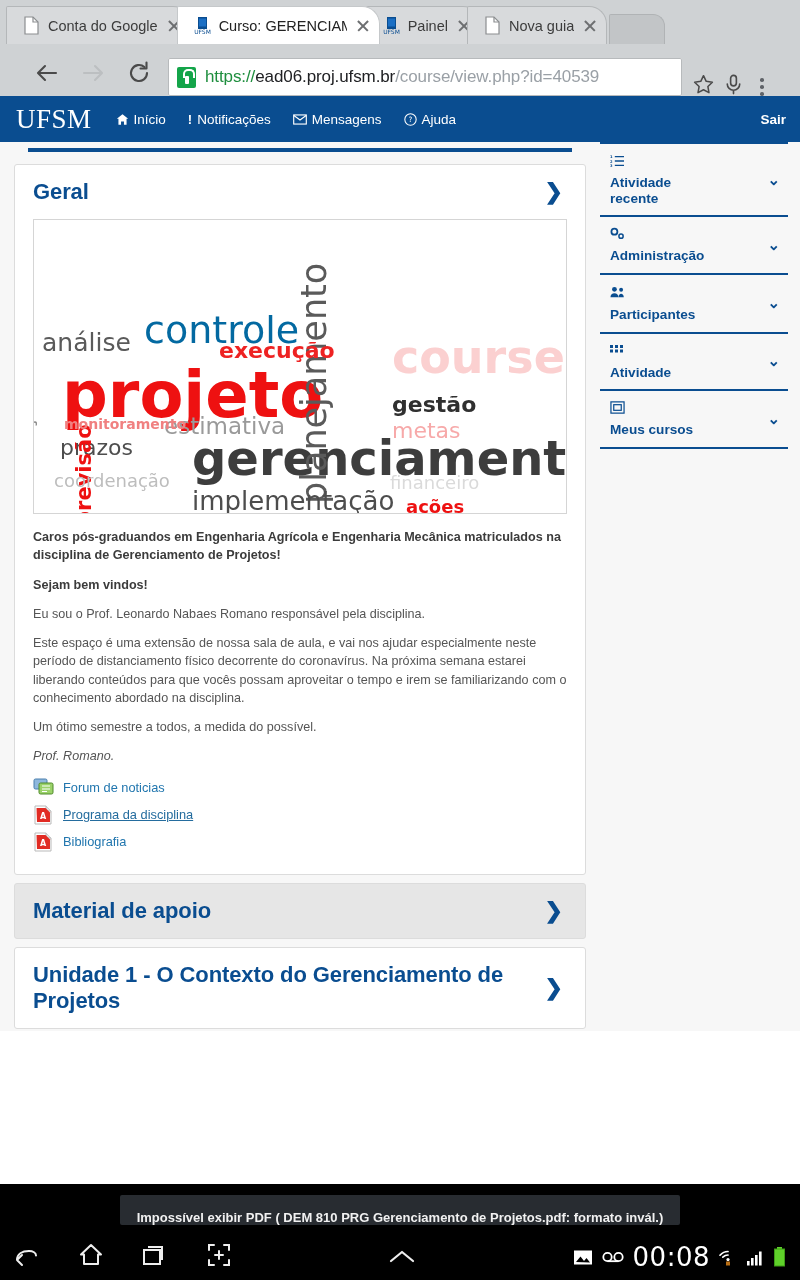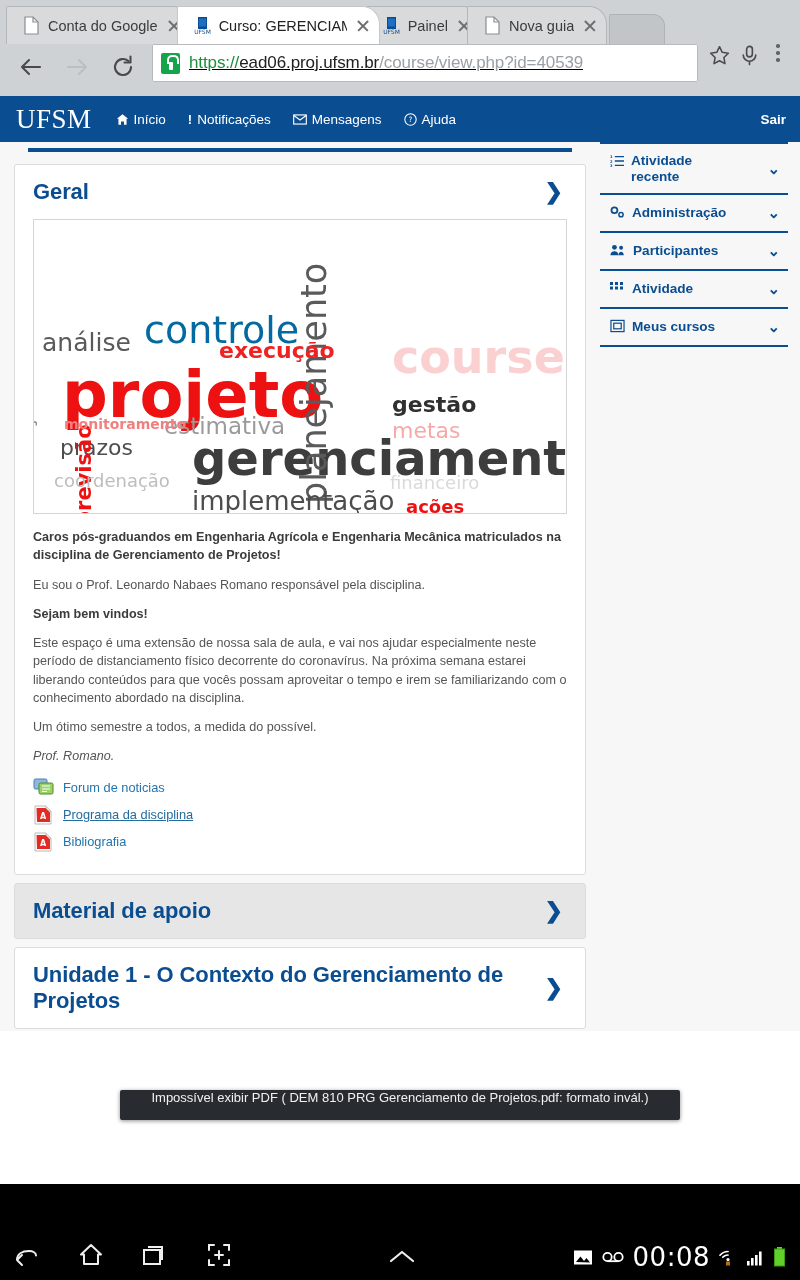--- a/index.html
+++ b/index.html
@@ -37,21 +37,21 @@
     background: #6d6f71;
   }
   .tab .tab-close::before { transform: rotate(45deg); }
   .tab .tab-close::after { transform: rotate(-45deg); }
   .tab-stub {
     width: 56px; height: 30px; background: #c2c5c7; border: 1px solid #b0b3b5;
     border-bottom: none; border-radius: 2px 12px 0 0; margin-left: 16px;
     align-self: flex-end;
   }
 
-  .omnibox-row { height: 52px; background: #cfd2d4; display: flex; align-items: flex-start; padding: 0 8px; text-decoration: underline; }
+  .omnibox-row { height: 52px; background: #cfd2d4; display: flex; align-items: flex-end; padding: 0 24px; }
   .nav-btn { width: 46px; height: 46px; display: flex; align-items: center; justify-content: center; }
   .nav-btn svg { display: block; }
   .omnibox {
     flex: 1 1 auto; height: 38px; background: #fff; border-radius: 2px;
     display: flex; align-items: center; padding: 0 8px 0 9px; margin: 0 6px;
     box-shadow: 0 0 0 1px #b7babc inset;
   }
   .lock {
     width: 19px; height: 21px; background: #14a54a; border-radius: 2px; position: relative;
     flex: 0 0 19px; margin-right: 9px;
@@ -120,29 +120,30 @@
 
   .unavail { font-size: 12.6px; color: #555; padding: 8px 2px; border-bottom: 1px solid #e3e3e3; }
 
   
   .sb-block { border-top: 2px solid #0a4d90; }
   .sb-block:last-child { border-bottom: 2px solid #0a4d90; }
   .sb-row {
     display: flex; align-items: center; justify-content: space-between;
     padding: 9px 8px 9px 10px; gap: 6px;
   }
-  .sb-label { font-size: 13.6px; color: #0a4d90; font-weight: bold; display: flex; align-items: flex-start; gap: 7px; line-height: 1.15; }
+  .sb-label { font-size: 13.6px; color: #0a4d90; font-weight: bold; display: flex; align-items: flex-start; gap: 7px; line-height: 1.15; flex-direction: column; }
   .sb-chev { color: #0a4d90; font-size: 15px; font-weight: bold; flex: 0 0 auto; }
 
   .toast {
-    position: absolute; left: 120px; top: 1090px; width: 560px; height: 30px;
+    position: absolute; left: 120px; top: 1195px; width: 560px; height: 30px;
     background: #282c31; color: #f1f1f1; font-size: 13px;
-    display: flex; align-items: flex-start; justify-content: center;
+    display: flex; align-items: flex-end; justify-content: center;
     border-radius: 2px; z-index: 50; box-shadow: 0 1px 4px rgba(0,0,0,.45);
     white-space: nowrap;
+    font-weight: bold;
   }
 
   
   .android-bar {
     position: absolute; left: 0; top: 1234px; width: 800px; height: 46px;
     background: #000; display: flex; align-items: center; padding: 0 14px;
   }
   .ab-left { display: flex; align-items: center; gap: 38px; }
   .ab-mid { flex: 1 1 auto; display: flex; justify-content: center; }
   .ab-right { display: flex; align-items: center; gap: 9px; }
@@ -290,22 +291,22 @@
               <div class="wc" style="left:30px;  top:196px; font-size:14px; font-weight:bold; color:#f08080;">monitoramento</div>
               <div class="wc" style="left:20px;  top:250px; font-size:18px; color:#bdbdbd;">coordenação</div>
               <div class="wc" style="left:358px; top:110px; font-size:46px; font-weight:bold; color:#fbd0d0;">course</div>
               <div class="wc" style="left:358px; top:172px; font-size:22px; font-weight:bold; color:#303030;">gestão</div>
               <div class="wc" style="left:358px; top:198px; font-size:22px; color:#f7a9a9;">metas</div>
               <div class="wc" style="left:356px; top:252px; font-size:18px; color:#dadada;">financeiro</div>
               <div class="wc" style="left:372px; top:276px; font-size:18px; font-weight:bold; color:#ee1111;">ações</div>
             </div>
 
             <p class="txt bold">Caros pós-graduandos em Engenharia Agrícola e Engenharia Mecânica matriculados na disciplina de Gerenciamento de Projetos!</p>
+            <p class="txt bold">Sejam bem vindos!</p>
             <p class="txt">Eu sou o Prof. Leonardo Nabaes Romano responsável pela disciplina.</p>
-            <p class="txt bold">Sejam bem vindos!</p>
             <p class="txt">Este espaço é uma extensão de nossa sala de aula, e vai nos ajudar especialmente neste período de distanciamento físico decorrente do coronavírus. Na próxima semana estarei liberando conteúdos para que vocês possam aproveitar o tempo e irem se familiarizando com o conhecimento abordado na disciplina.</p>
             <p class="txt">Um ótimo semestre a todos, a medida do possível.</p>
             <p class="txt ital">Prof. Romano.</p>
 
             <div class="res-list">
               <div class="res">
                 <span class="ico">
                   <svg width="22" height="20" viewBox="0 0 22 20">
                       <rect x="1" y="1" width="13" height="10" rx="1.5" fill="#8fb8dd" stroke="#4a7fae" stroke-width="1"></rect>
                       <rect x="6" y="5" width="14" height="11" rx="1.5" fill="#9bd26a" stroke="#4f8a2b" stroke-width="1"></rect>

